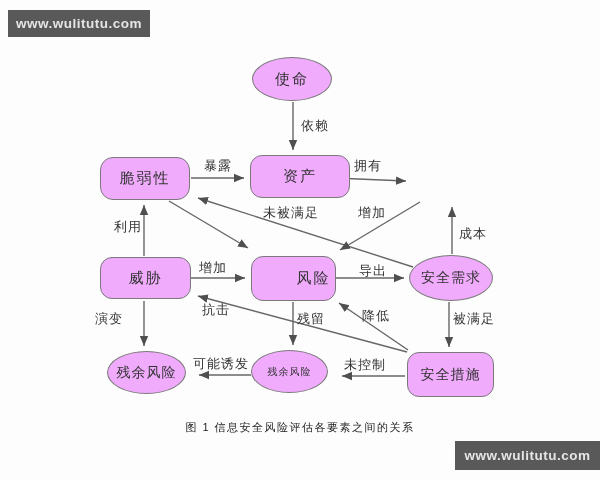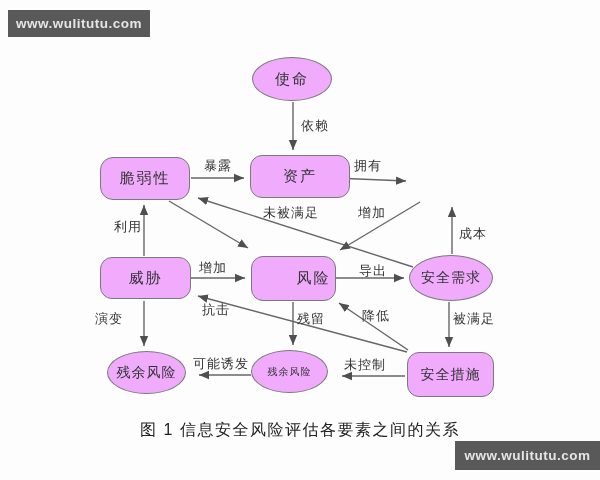--- a/index.html
+++ b/index.html
@@ -40,21 +40,21 @@
   .l-derive{left:359px;top:264px;}
   .l-evolve{left:95px;top:312px;}
   .l-resist{left:202px;top:303px;}
   .l-residual{left:297px;top:312px;}
   .l-may-induce{left:193px;top:357px;}
   .l-reduce{left:362px;top:309px;}
   .l-satisfied{left:453px;top:312px;}
   .l-uncontrolled{left:344px;top:358px;}
   .caption{
     position:absolute;left:0;right:0;top:420px;text-align:center;
-    font-size:16px;color:#222222;letter-spacing:1.5px;
+    font-size:11px;color:#222222;letter-spacing:1.5px;
   }
   .wm{
     position:absolute;background:#595959;color:#e5e5e5;
     display:flex;align-items:center;justify-content:center;
     font-size:13.5px;font-weight:bold;letter-spacing:0.5px;
   }
   .wm-top{left:8px;top:10px;width:142px;height:27px;}
   .wm-bottom{left:455px;top:441px;width:145px;height:29px;}
 </style>
 </head>

